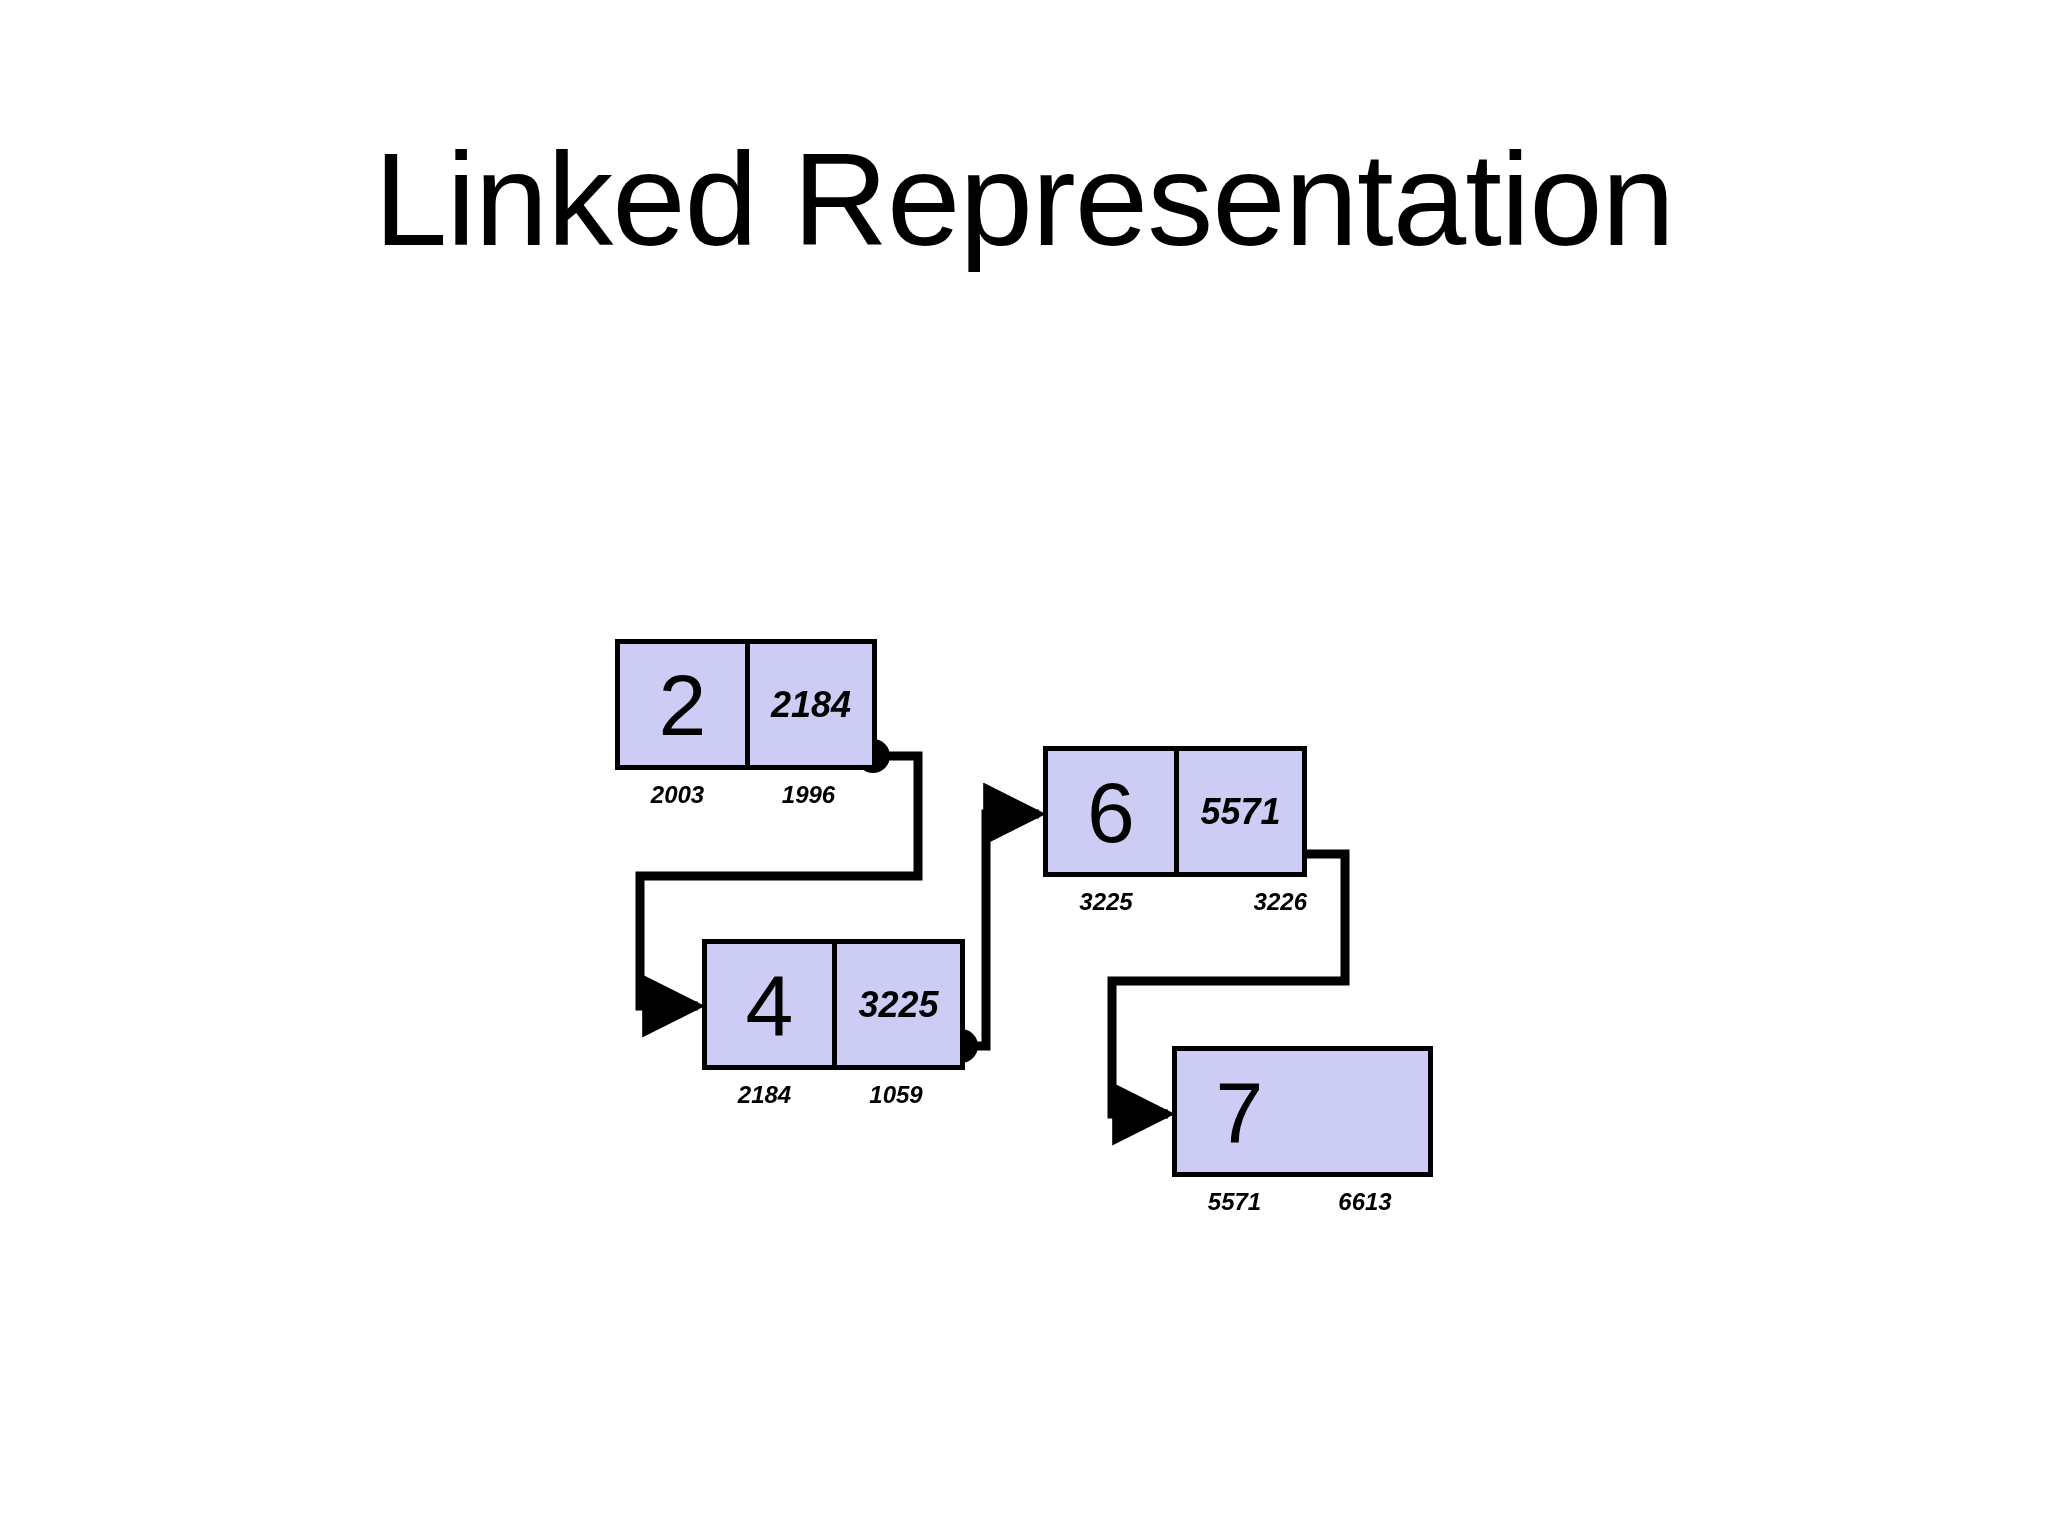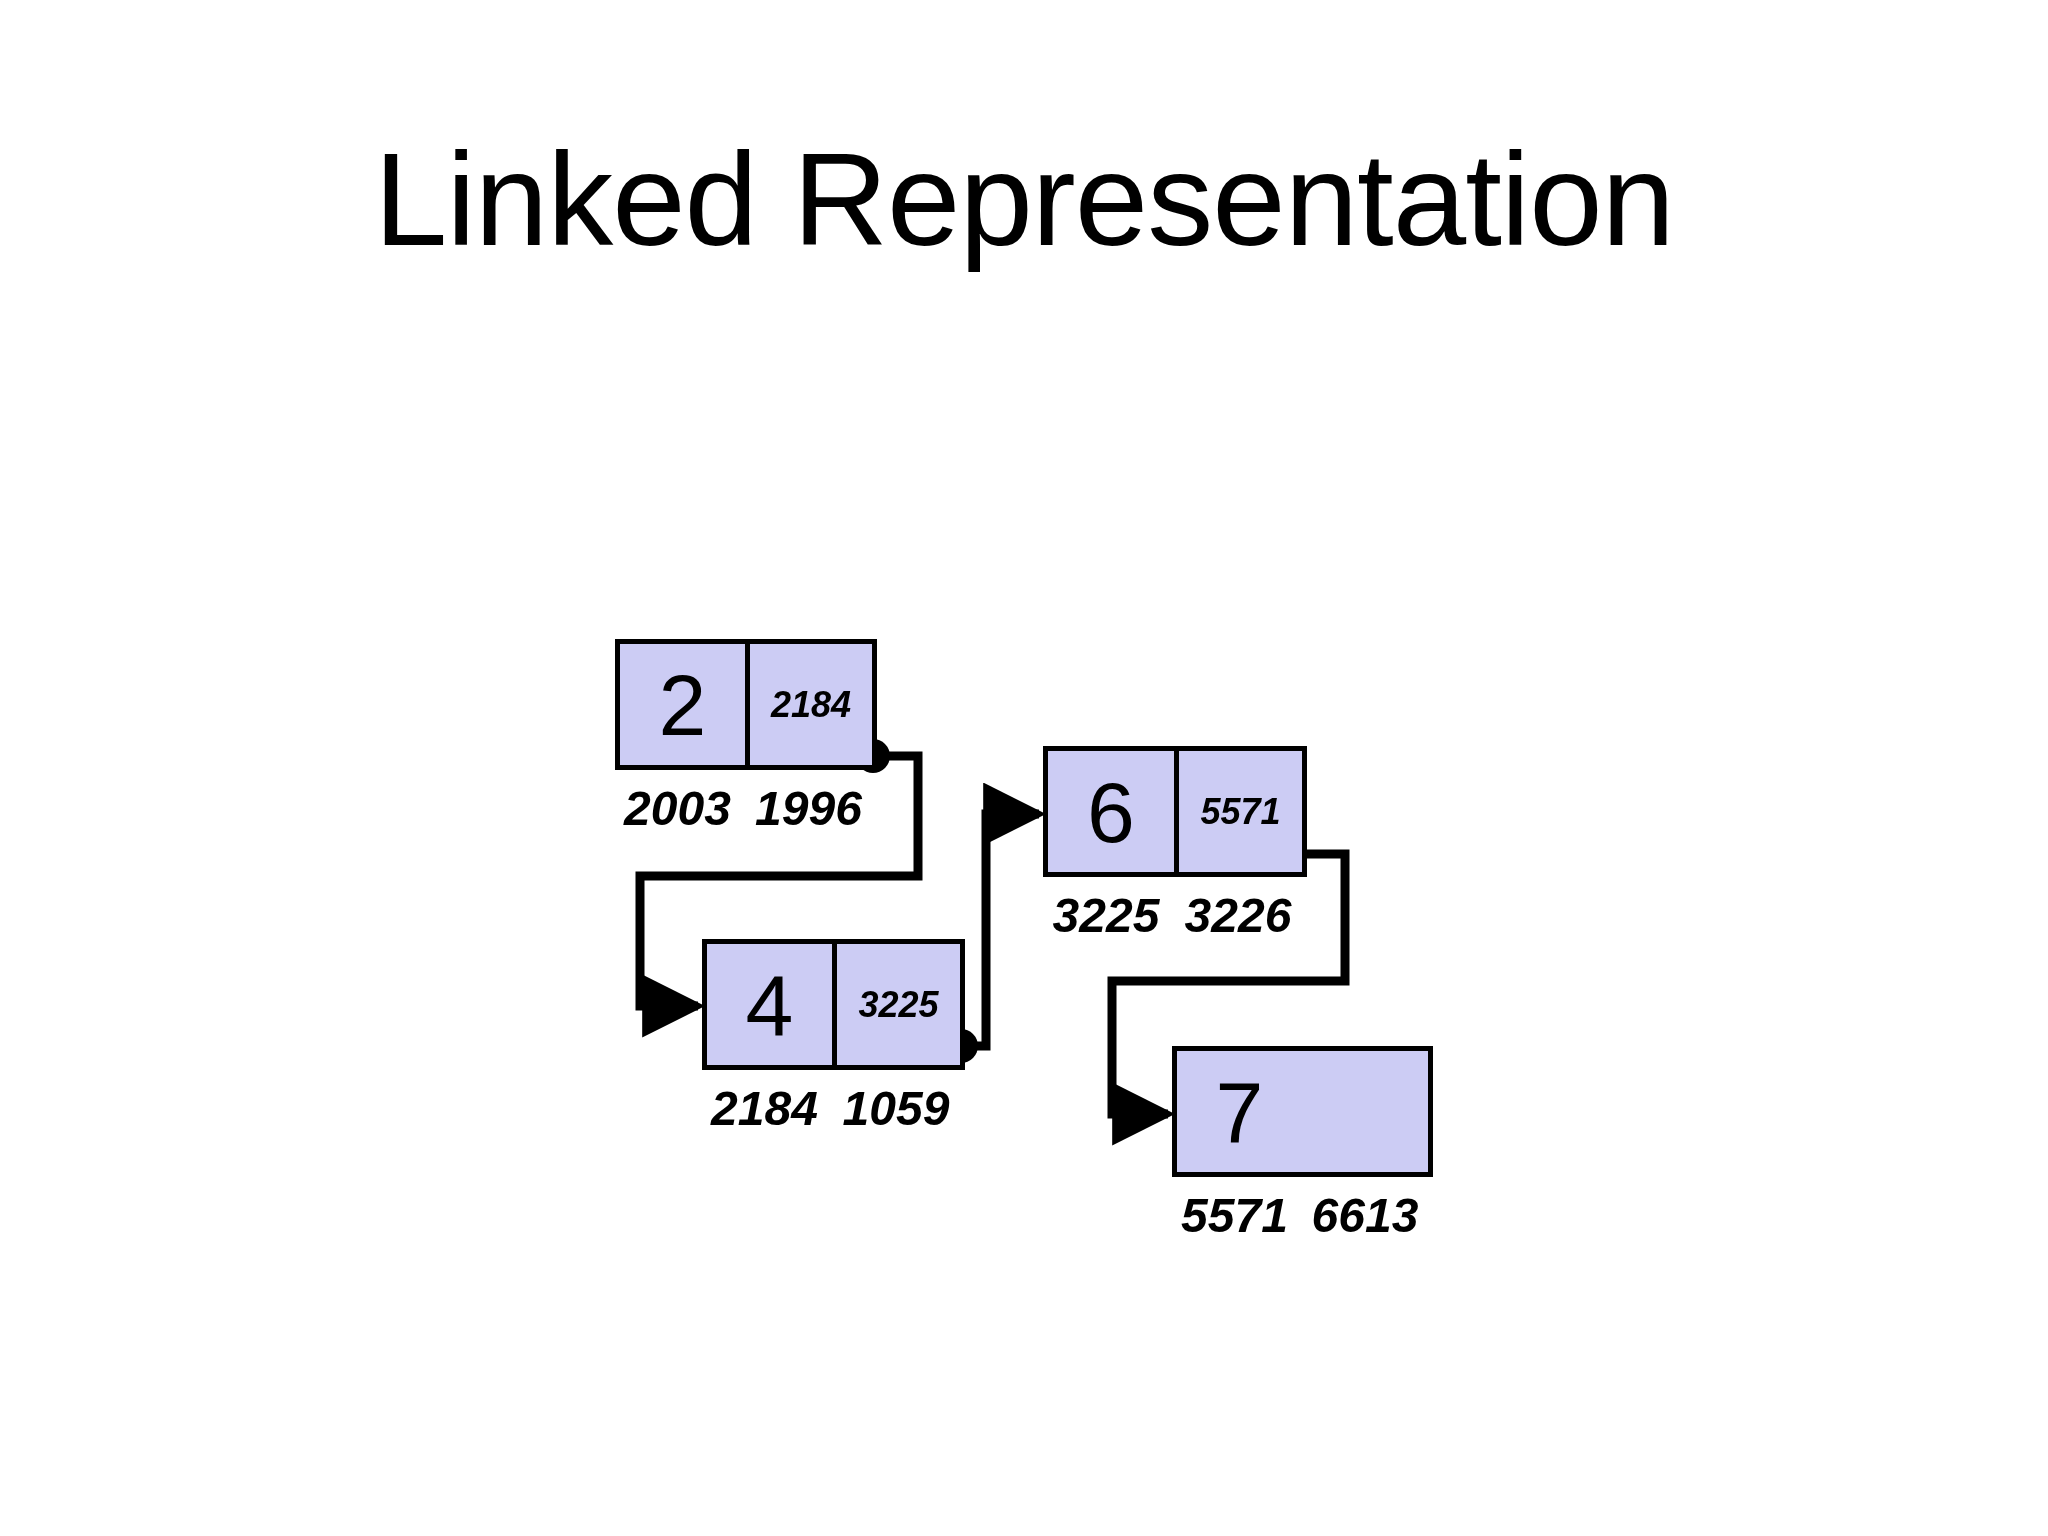--- a/index.html
+++ b/index.html
@@ -74,21 +74,21 @@
     line-height: 1;
     border-left: 5px solid #000000;
   }
   .addr-row {
     position: absolute;
     display: flex;
     flex-direction: row;
     font-family: "Liberation Sans", sans-serif;
     font-weight: bold;
     font-style: italic;
-    font-size: 48px;
+    font-size: 24px;
     color: #000000;
   }
   .addr {
     text-align: center;
   }
   svg.links {
     position: absolute;
     left: 0; top: 0;
     width: 2048px;
     height: 1536px;
@@ -150,21 +150,21 @@
     <div class="node" style="left:1043px; top:730px; width:264px; height:131px;">
       <div class="cell data-cell" style="width:126px; height:100%;">
         <span>6</span>
       </div>
       <div class="cell ptr-cell" style="width:128px; height:100%;">
         <span>5571</span>
       </div>
     </div>
     <div class="addr-row" style="left:1043px; top:872px; width:264px;">
       <div class="addr" style="width:126px;">3225</div>
-      <div class="addr" style="width:138px;">3226</div>
+      <div class="addr" style="width:138px;text-align:right;">3226</div>
     </div>
 
     <div class="node" style="left:1172px; top:1030px; width:261px; height:131px;">
       <div class="cell data-cell" style="width:125px; height:100%;">
         <span>7</span>
       </div>
     </div>
     <div class="addr-row" style="left:1172px; top:1172px; width:261px;">
       <div class="addr" style="width:125px;">5571</div>
       <div class="addr" style="width:136px;">6613</div>

